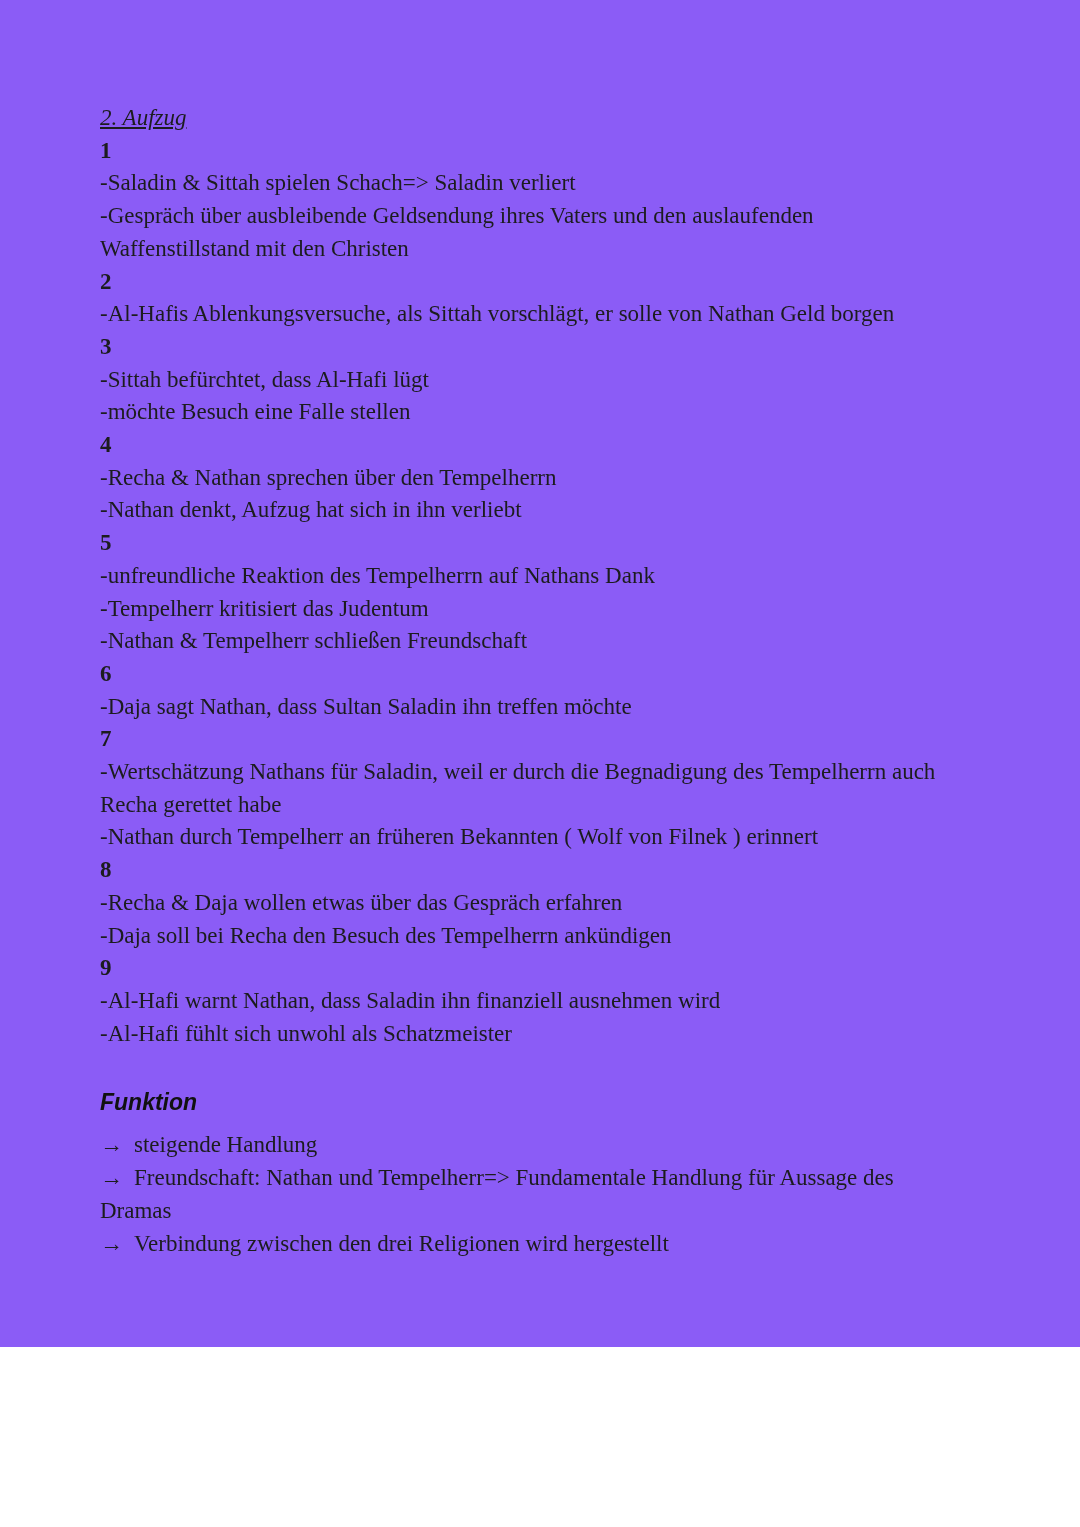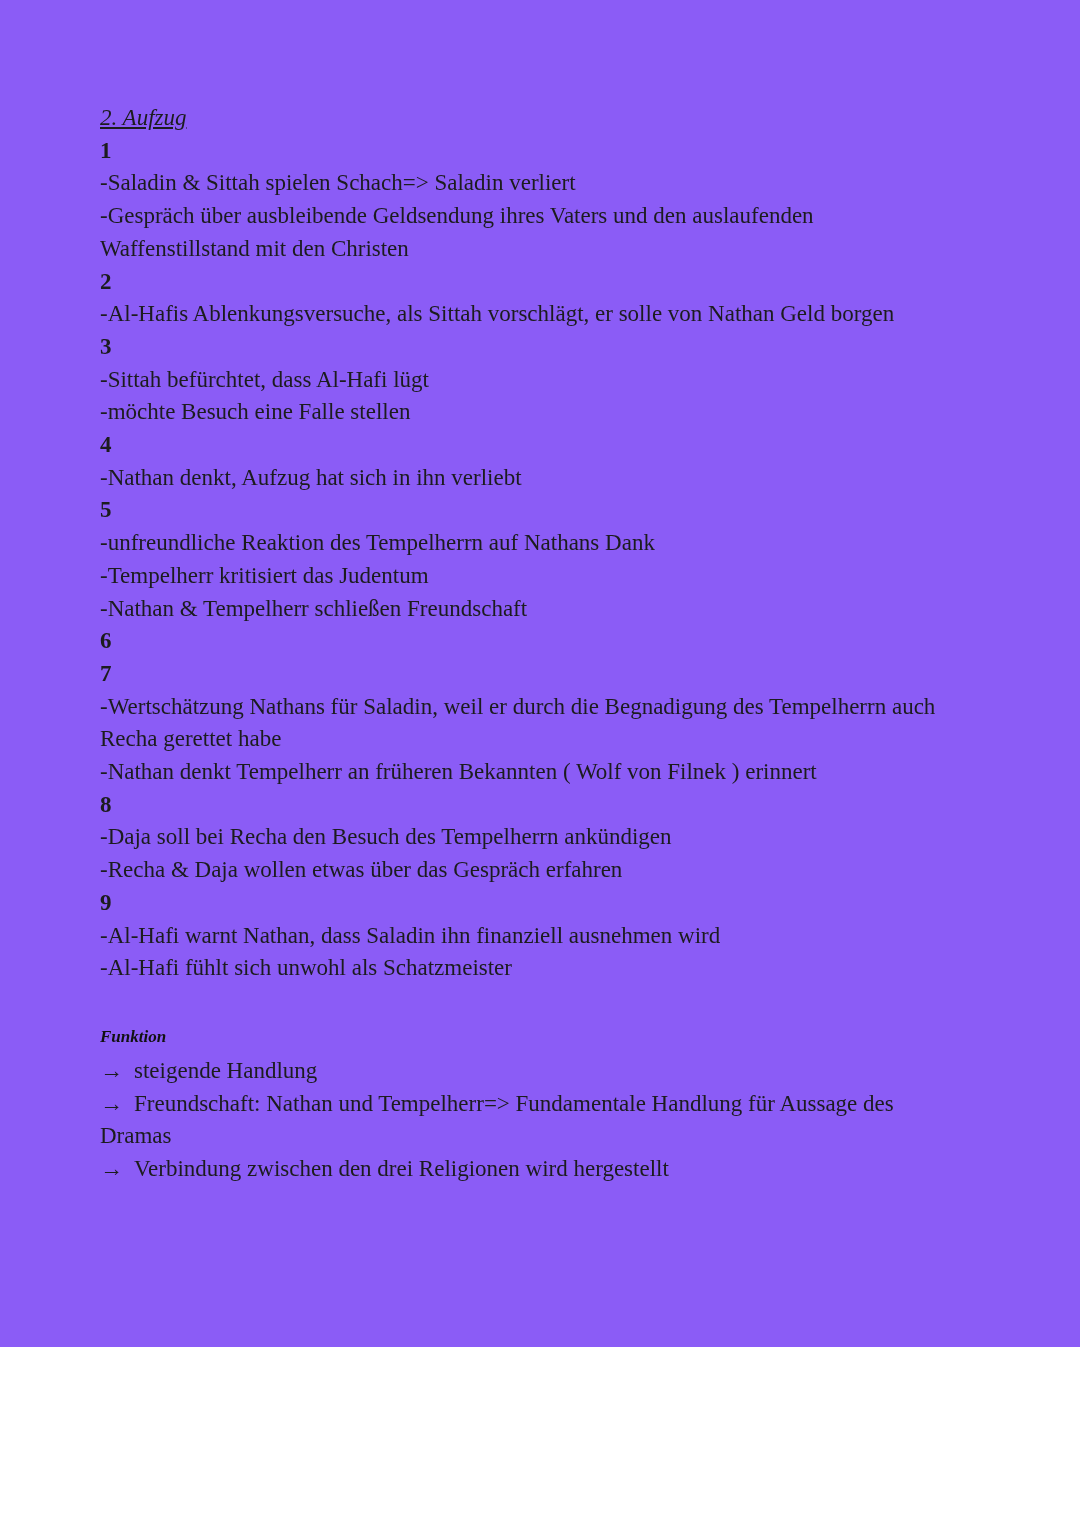--- a/index.html
+++ b/index.html
@@ -23,23 +23,23 @@
     margin: 0;
     font-size: 23px;
     line-height: 32.7px;
     font-weight: 400;
     font-style: italic;
     text-decoration: underline;
   }
   .num { font-weight: 700; }
   .funktion { margin-top: 34px; }
   .funktion-heading {
-    margin: 0 0 0 0;
-    font-family: Liberation Serif, serif;
-    font-size: 17px;
+    margin: 0 0 9px 0;
+    font-family: Liberation Sans, sans-serif;
+    font-size: 23px;
     line-height: 36px;
     font-weight: 700;
     font-style: italic;
     color: #111111;
   }
   .arrow { margin-right: 11px; }
 </style>
 </head>
 <body>
 
@@ -59,44 +59,46 @@
   </div>
 
   <div class="section">
     <p class="num">3</p>
     <p class="line">-Sittah befürchtet, dass Al-Hafi lügt</p>
     <p class="line">-möchte Besuch eine Falle stellen</p>
   </div>
 
   <div class="section">
     <p class="num">4</p>
+    <p class="line">-Recha &amp; Nathan sprechen über den Tempelherrn</p>
     <p class="line">-Nathan denkt, Aufzug hat sich in ihn verliebt</p>
   </div>
 
   <div class="section">
     <p class="num">5</p>
     <p class="line">-unfreundliche Reaktion des Tempelherrn auf Nathans Dank</p>
     <p class="line">-Tempelherr kritisiert das Judentum</p>
     <p class="line">-Nathan &amp; Tempelherr schließen Freundschaft</p>
   </div>
 
   <div class="section">
     <p class="num">6</p>
+    <p class="line">-Daja sagt Nathan, dass Sultan Saladin ihn treffen möchte</p>
   </div>
 
   <div class="section">
     <p class="num">7</p>
     <p class="line">-Wertschätzung Nathans für Saladin, weil er durch die Begnadigung des Tempelherrn auch Recha gerettet habe</p>
-    <p class="line">-Nathan denkt Tempelherr an früheren Bekannten ( Wolf von Filnek ) erinnert</p>
+    <p class="line">-Nathan durch Tempelherr an früheren Bekannten ( Wolf von Filnek ) erinnert</p>
   </div>
 
   <div class="section">
     <p class="num">8</p>
+    <p class="line">-Recha &amp; Daja wollen etwas über das Gespräch erfahren</p>
     <p class="line">-Daja soll bei Recha den Besuch des Tempelherrn ankündigen</p>
-    <p class="line">-Recha &amp; Daja wollen etwas über das Gespräch erfahren</p>
   </div>
 
   <div class="section">
     <p class="num">9</p>
     <p class="line">-Al-Hafi warnt Nathan, dass Saladin ihn finanziell ausnehmen wird</p>
     <p class="line">-Al-Hafi fühlt sich unwohl als Schatzmeister</p>
   </div>
 
   <div class="funktion">
     <h2 class="funktion-heading">Funktion</h2>

